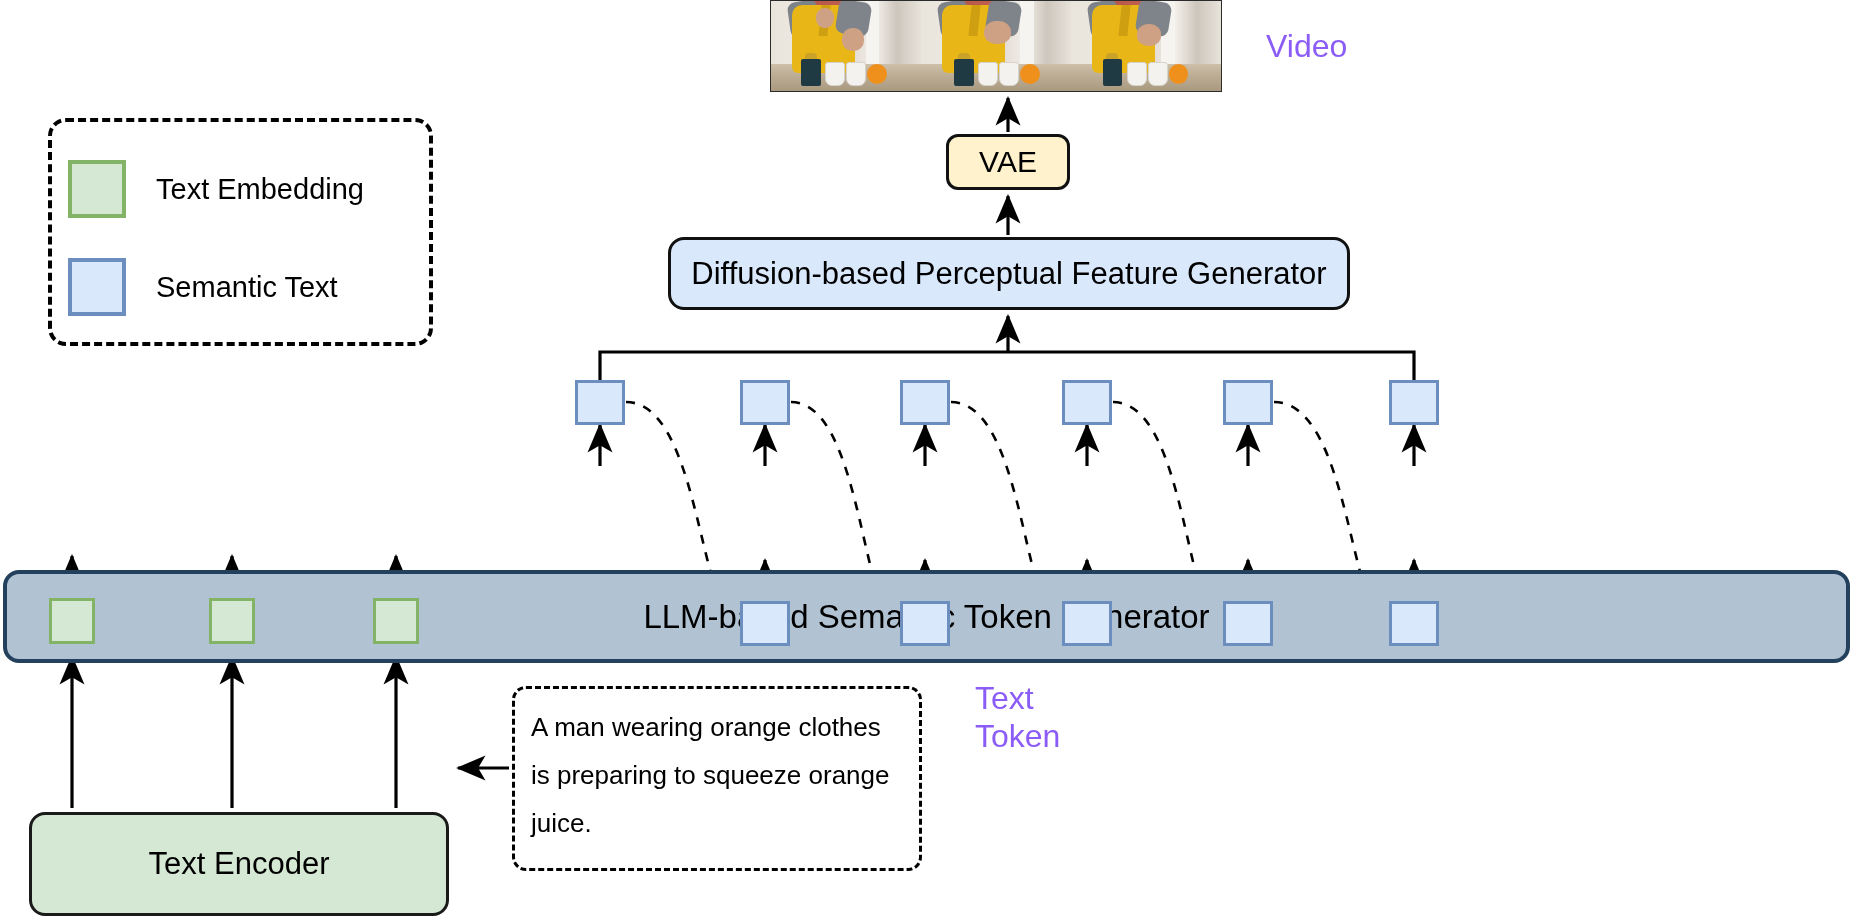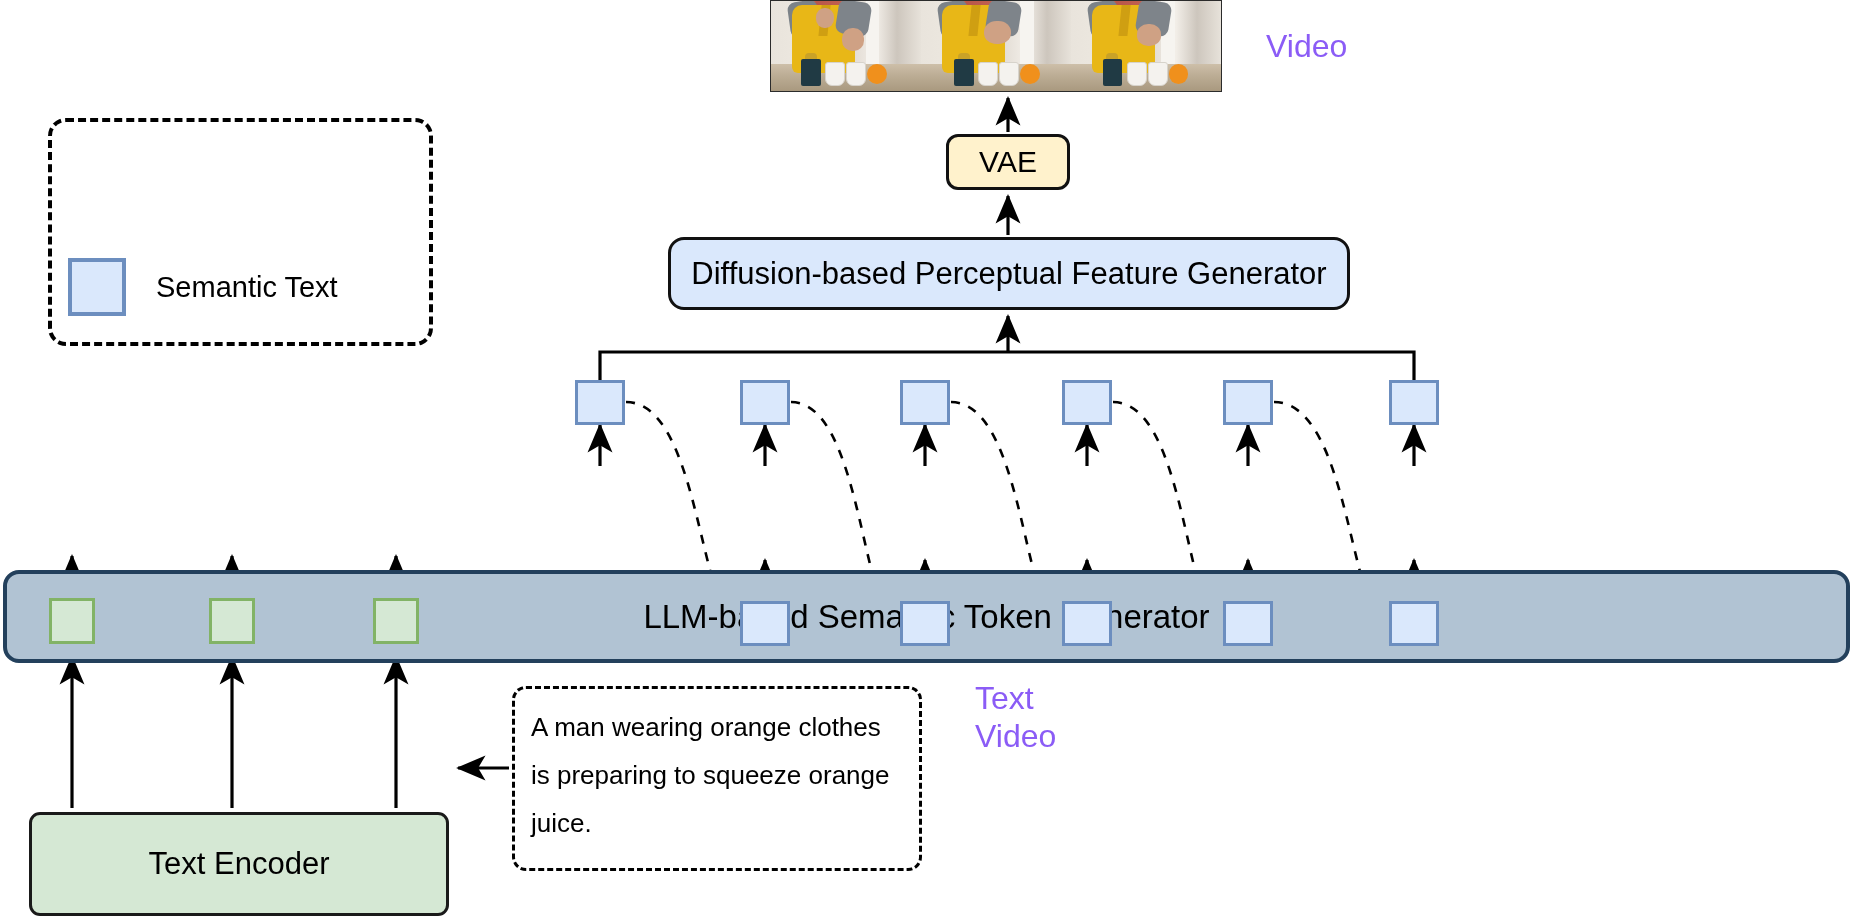--- a/index.html
+++ b/index.html
@@ -17,21 +17,21 @@
   .legend-row{position:absolute;display:flex;align-items:center;}
   #legend-row-text{left:68px;top:160px;}
   #legend-row-token{left:68px;top:258px;}
   .swatch{width:58px;height:58px;box-sizing:border-box;border-width:4px;border-style:solid;}
   .sw-green{background:#d5e8d4;border-color:#82b366;}
   .sw-blue{background:#dae8fc;border-color:#6c8ebf;}
   .legend-label{margin-left:30px;font-size:29px;line-height:1;white-space:nowrap;color:#000;}
 
   
   #text-encoder{left:29px;top:812px;width:420px;height:104px;background:#d5e8d4;
-      border:3.5px solid #1a1a1a;border-radius:11px;font-size:31px;}
+      border:3.5px solid #1a1a1a;border-radius:16px;font-size:31px;}
   #llm-bar{left:3px;top:570px;width:1847px;height:93px;background:#b1c3d3;
       border:4px solid #23405c;border-radius:16px;font-size:33px;}
   #diffusion{left:668px;top:237px;width:682px;height:73px;background:#dae8fc;
       border:3.5px solid #111;border-radius:16px;font-size:31px;}
   #vae{left:946px;top:134px;width:124px;height:56px;background:#fff2cc;
       border:3.5px solid #111;border-radius:12px;font-size:30px;}
 
   
   .tok{position:absolute;box-sizing:border-box;width:50px;height:45px;
        background:#dae8fc;border:3.5px solid #6c8ebf;}
@@ -185,23 +185,27 @@
         <div class="vf-jarlid" style="left:18%;top:-22%;width:64%;height:24%"></div>
       </div>
       <div class="vf-cup" style="left:37%;width:12%;height:24%"></div>
       <div class="vf-cup" style="left:51%;width:12%;height:24%"></div>
       <div class="vf-orange" style="left:65%"></div>
     </div>
   </div>
 
   <div class="flabel" id="label-video">Video</div>
   <div class="flabel" id="label-textprompt">Text
-Video</div>
+Token</div>
 
   <div class="node" id="legend-box"></div>
+  <div class="legend-row" id="legend-row-text">
+    <div class="swatch sw-green"></div>
+    <div class="legend-label">Text Embedding</div>
+  </div>
   <div class="legend-row" id="legend-row-token">
     <div class="swatch sw-blue"></div>
     <div class="legend-label">Semantic Text</div>
   </div>
 
   <div class="node" id="diffusion">Diffusion-based Perceptual Feature Generator</div>
   <div class="node" id="vae">VAE</div>
   <div class="node" id="llm-bar">LLM-based Semantic Token Generator</div>
   <div class="node" id="text-encoder">Text Encoder</div>
 

